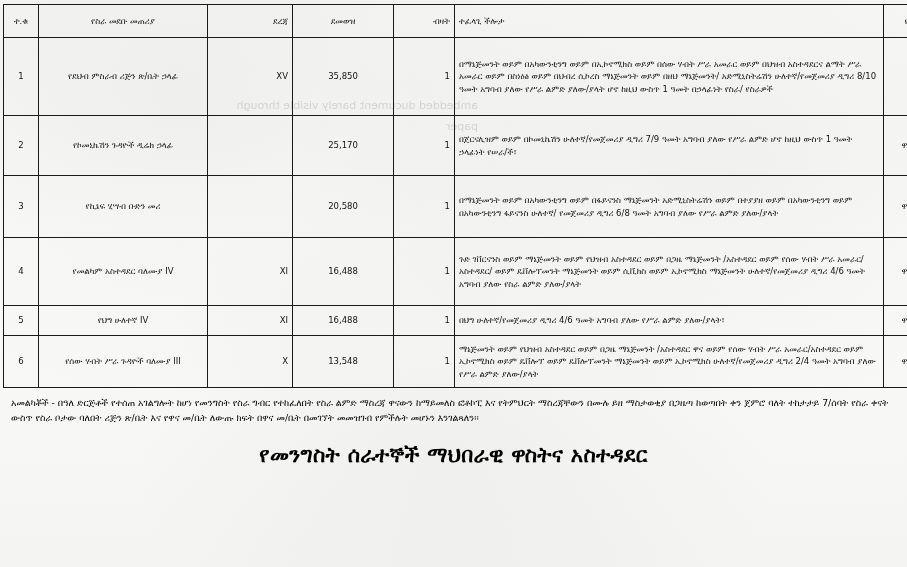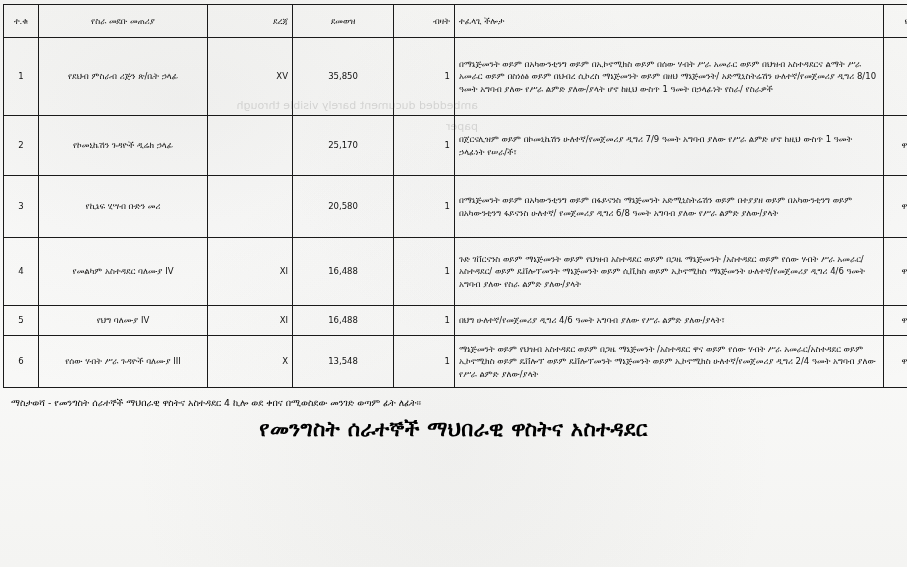--- a/index.html
+++ b/index.html
@@ -81,20 +81,21 @@
     text-align: left;
   }
   .notes p { margin: 0 0 5px 0; }
   .footer-title {
     width: 901px;
     margin-left: 3px;
     text-align: center;
     font-size: 21px;
     font-weight: bold;
     letter-spacing: 0.3px;
+    margin-top: 10px;
   }
   .bleed {
     position: absolute;
     left: 228px;
     top: 96px;
     width: 250px;
     height: 92px;
     color: rgba(90,90,90,0.20);
     font-size: 11px;
     transform: scaleX(-1);
@@ -156,38 +157,38 @@
         <td class="c-no">4</td>
         <td class="c-title">የመልካም አስተዳደር ባለሙያ IV</td>
         <td class="c-grade">XI</td>
         <td class="c-salary">16,488</td>
         <td class="c-qty">1</td>
         <td class="c-req">ጉድ ገቨርናንስ ወይም ማኔጅመንት ወይም የህዝብ አስተዳደር ወይም በጋዜ ማኔጅመንት /አስተዳደር ወይም የሰው ሃብት ሥራ አመራር/ አስተዳደር/ ወይም ዴቨሎፕመንት ማኔጅመንት ወይም ሲቪክስ ወይም ኢኮኖሚክስ ማኔጅመንት ሁለተኛ/የመጀመሪያ ዲግሪ 4/6 ዓመት አግባብ ያለው የስራ ልምድ ያለው/ያላት</td>
         <td class="c-place">ዋና መ/ቤት</td>
       </tr>
       <tr class="r5">
         <td class="c-no">5</td>
-        <td class="c-title">የህግ ባለሙያ IV</td>
+        <td class="c-title">የህግ ሁለተኛ IV</td>
         <td class="c-grade">XI</td>
         <td class="c-salary">16,488</td>
         <td class="c-qty">1</td>
         <td class="c-req">በህግ ሁለተኛ/የመጀመሪያ ዲግሪ 4/6 ዓመት አግባብ ያለው የሥራ ልምድ ያለው/ያላት፣</td>
         <td class="c-place">ዋና መ/ቤት</td>
       </tr>
       <tr class="r6">
         <td class="c-no">6</td>
         <td class="c-title">የሰው ሃብት ሥራ ጉዳዮች ባለሙያ III</td>
         <td class="c-grade">X</td>
         <td class="c-salary">13,548</td>
         <td class="c-qty">1</td>
         <td class="c-req">ማኔጅመንት ወይም የህዝብ አስተዳደር ወይም በጋዜ ማኔጅመንት /አስተዳደር ዋና ወይም የሰው ሃብት ሥራ አመራር/አስተዳደር ወይም ኢኮኖሚክስ ወይም ዴቨሎፕ ወይም ዴቨሎፕመንት ማኔጅመንት ወይም ኢኮኖሚክስ ሁለተኛ/የመጀመሪያ ዲግሪ 2/4 ዓመት አግባብ ያለው የሥራ ልምድ ያለው/ያላት</td>
         <td class="c-place">ዋና መ/ቤት</td>
       </tr>
     </tbody>
   </table>
 
   <div class="notes">
-    <p>ማስታወሻ - የመንግስት ሰራተኞች ማህበራዊ ዋስትና አስተዳደር 4 ኪሎ ወደ ቀበና በሚወስደው መንገድ ወጣም ፊት ለፊት፡፡</p>
+    <p>አመልካቾች - በዓለ ድርጅቶች የተሰጠ አገልግሎት ከሆነ የመንግስት የስራ ግብር የተከፈለበት የስራ ልምድ ማስረጃ ዋናውን ከማይመለስ ፎቶኮፒ እና የትምህርት ማስረጃቸውን በሙሉ ይዘ ማስታወቂያ በጋዜጣ ከወጣበት ቀን ጀምሮ ባለት ተከታታይ 7/ሰባት የስራ ቀናት ውስጥ የስራ ቦታው ባለበት ሪጅን ጽ/ቤት እና የዋና መ/ቤት ለውጡ ክፍት በዋና መ/ቤት በመገኘት መመዝገብ የምችሉት መሆኑን እንገልጻለን፡፡</p>
   </div>
 
   <div class="footer-title">የመንግስት ሰራተኞች ማህበራዊ ዋስትና አስተዳደር</div>
 
 </div>
 
 </body></html>

